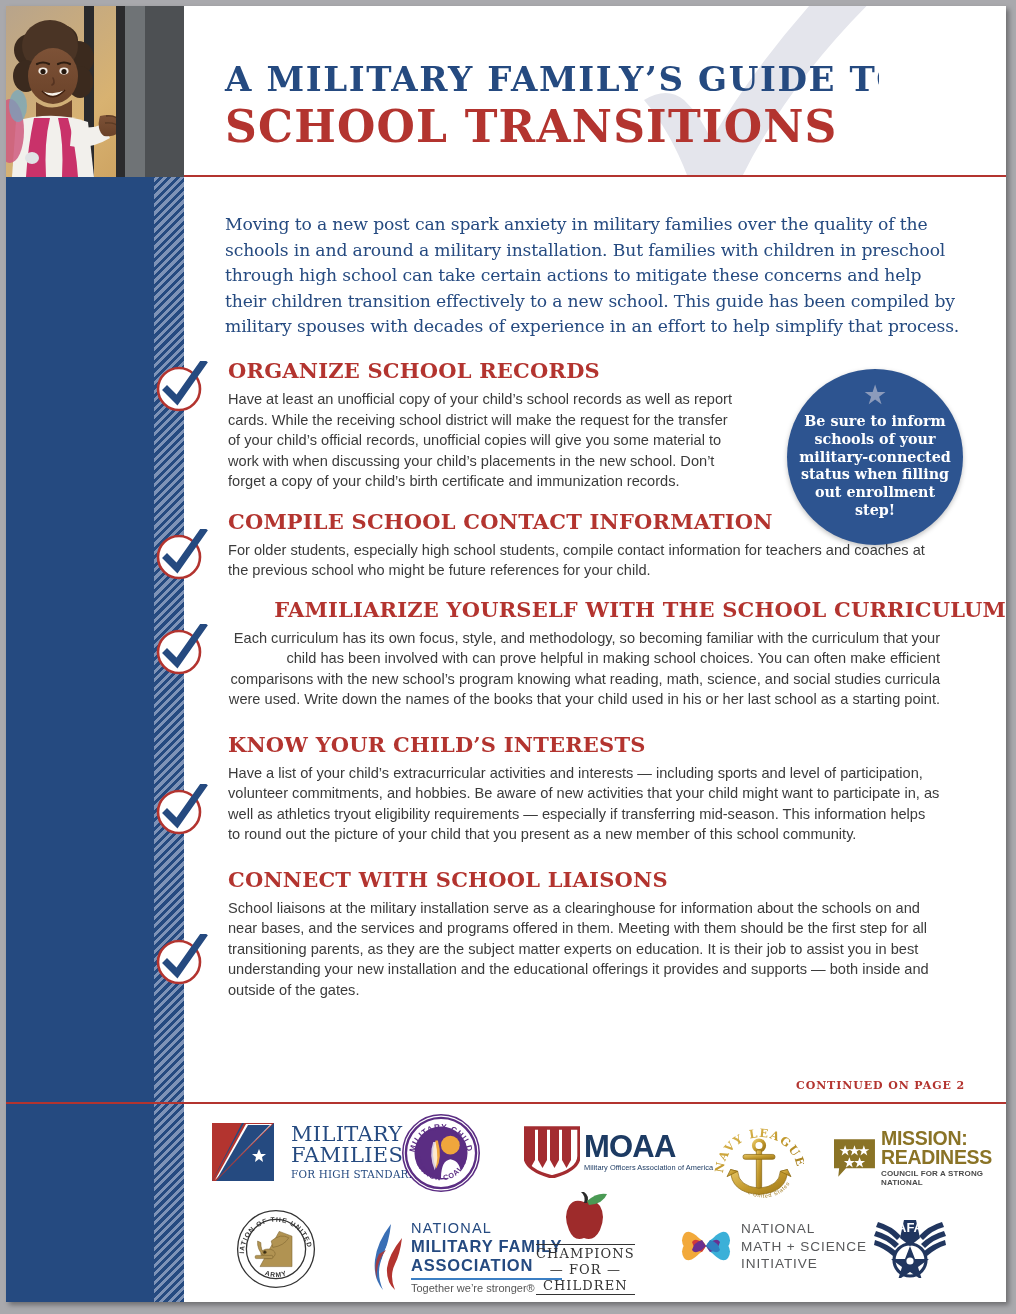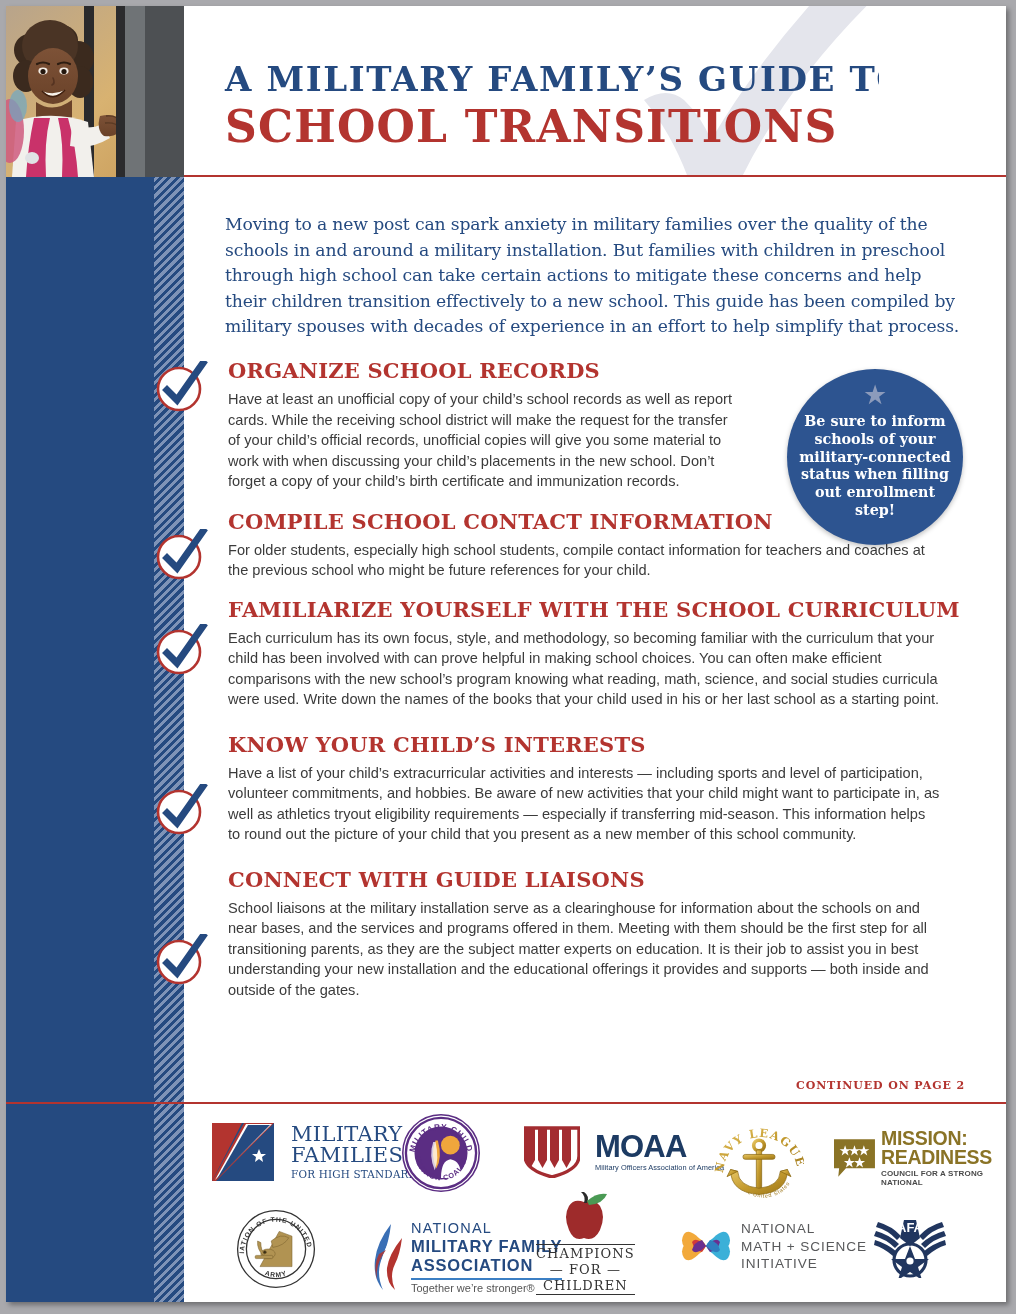--- a/index.html
+++ b/index.html
@@ -267,21 +267,21 @@
     color: #254a80;
     letter-spacing: 0.2px;
     margin-top: 2px;
   }
 
   
   .mcec { width: 78px; height: 78px; }
 
   
   .moaa-mark { width: 56px; height: 52px; }
-  .moaa-words { margin-left: 15px; }
+  .moaa-words { margin-left: 4px; }
   .moaa-l1 {
     font-family: "Liberation Sans", sans-serif;
     font-weight: bold;
     font-size: 31px;
     color: #1d3b63;
     line-height: 30px;
     letter-spacing: -0.8px;
   }
   .moaa-l2 {
     font-family: "Liberation Sans", sans-serif;
@@ -478,32 +478,32 @@
       <div class="section">
         <h2 class="sec-head">ORGANIZE SCHOOL RECORDS</h2>
         <p class="sec-body narrow">Have at least an unofficial copy of your child’s school records as well as report cards. While the receiving school district will make the request for the transfer of your child’s official records, unofficial copies will give you some material to work with when discussing your child’s placements in the new school. Don’t forget a copy of your child’s birth certificate and immunization records.</p>
       </div>
 
       <div class="section" style="margin-top:18px;">
         <h2 class="sec-head">COMPILE SCHOOL CONTACT INFORMATION</h2>
         <p class="sec-body">For older students, especially high school students, compile contact information for teachers and coaches at the previous school who might be future references for your child.</p>
       </div>
 
-      <div class="section" style="margin-top:16px;">
+      <div class="section" style="margin-top:16px;text-align:right;">
         <h2 class="sec-head">FAMILIARIZE YOURSELF WITH THE SCHOOL CURRICULUM</h2>
         <p class="sec-body">Each curriculum has its own focus, style, and methodology, so becoming familiar with the curriculum that your child has been involved with can prove helpful in making school choices. You can often make efficient comparisons with the new school’s program knowing what reading, math, science, and social studies curricula were used. Write down the names of the books that your child used in his or her last school as a starting point.</p>
       </div>
 
       <div class="section" style="margin-top:23px;">
         <h2 class="sec-head">KNOW YOUR CHILD’S INTERESTS</h2>
         <p class="sec-body">Have a list of your child’s extracurricular activities and interests — including sports and level of participation, volunteer commitments, and hobbies. Be aware of new activities that your child might want to participate in, as well as athletics tryout eligibility requirements — especially if transferring mid-season. This information helps to round out the picture of your child that you present as a new member of this school community.</p>
       </div>
 
       <div class="section" style="margin-top:23px;">
-        <h2 class="sec-head">CONNECT WITH GUIDE LIAISONS</h2>
+        <h2 class="sec-head">CONNECT WITH SCHOOL LIAISONS</h2>
         <p class="sec-body">School liaisons at the military installation serve as a clearinghouse for information about the schools on and near bases, and the services and programs offered in them. Meeting with them should be the first step for all transitioning parents, as they are the subject matter experts on education. It is their job to assist you in best understanding your new installation and the educational offerings it provides and supports — both inside and outside of the gates.</p>
       </div>
 
     </div>
 
     <div class="continued">CONTINUED ON PAGE 2</div>
     <div class="main-red-rule"></div>
   </div>
 
   <div class="check-marker" style="left:148px; top:355px;">

